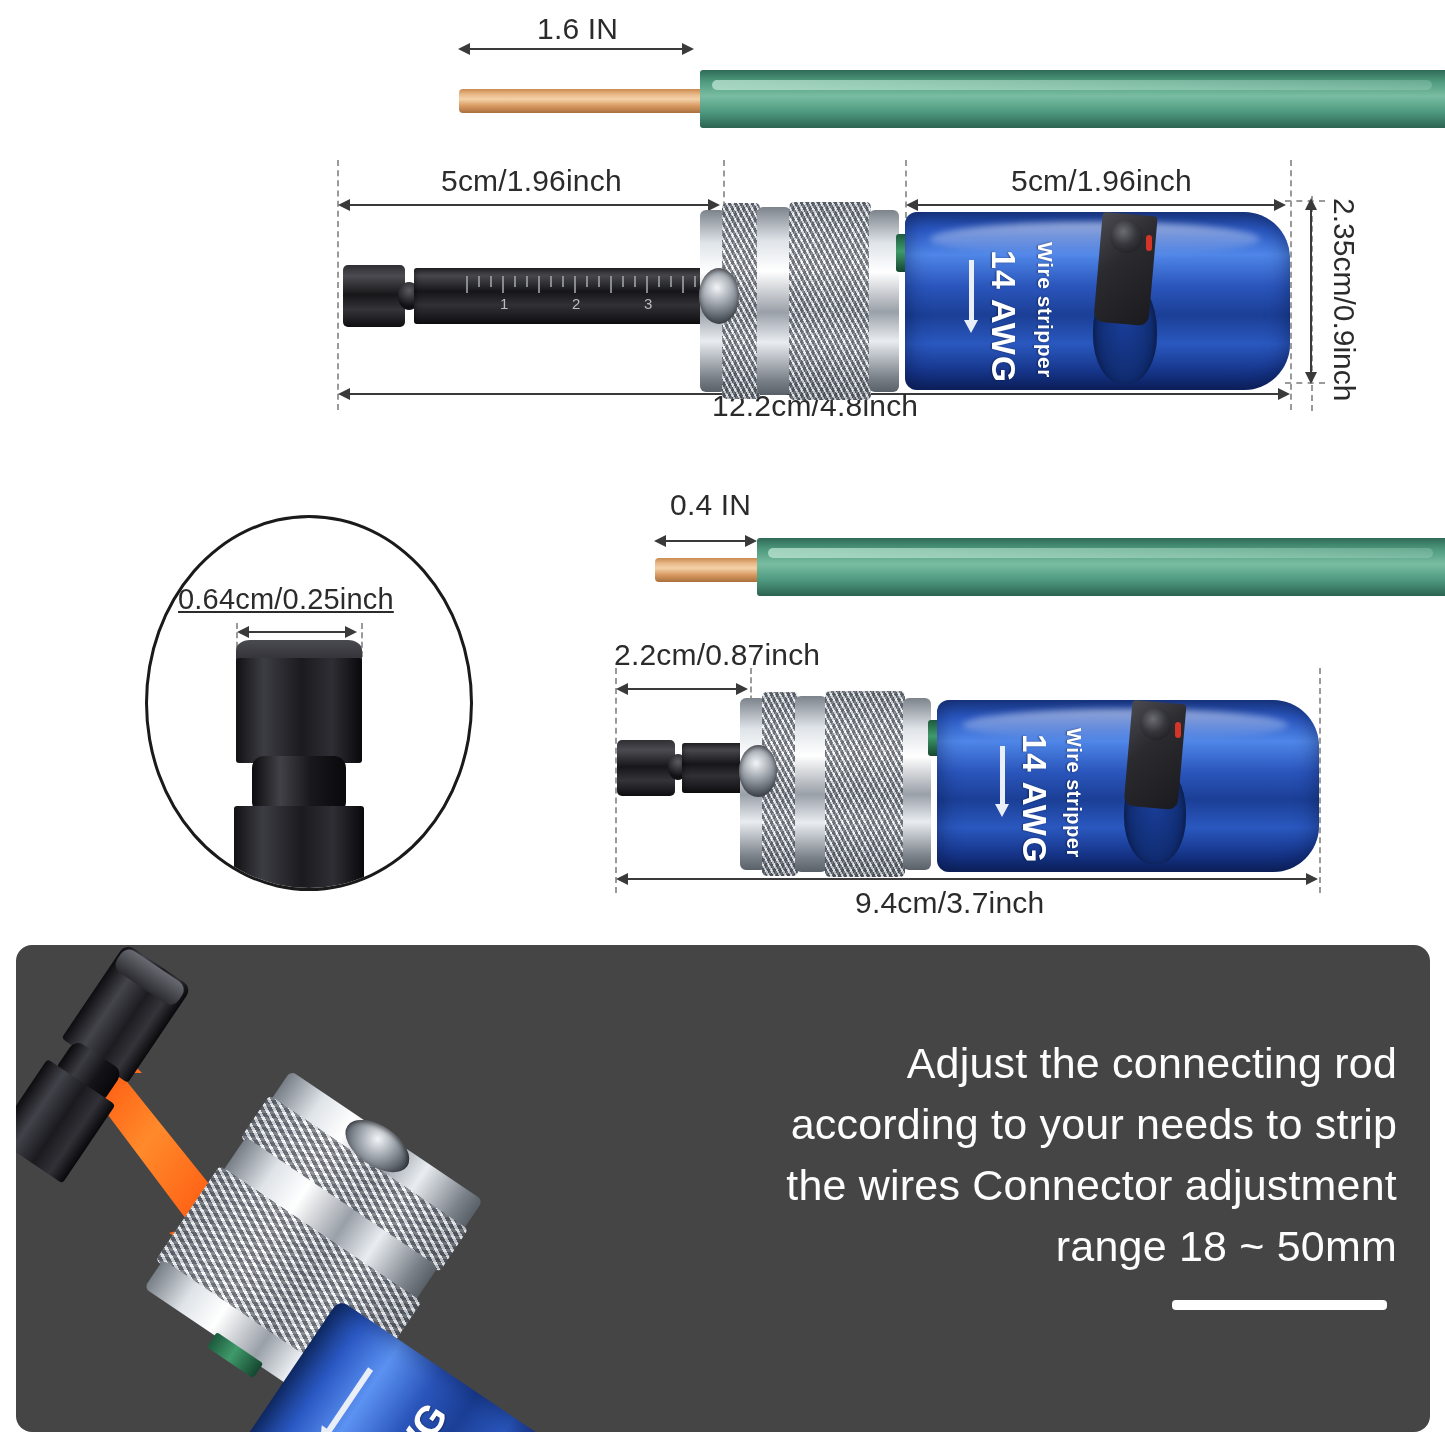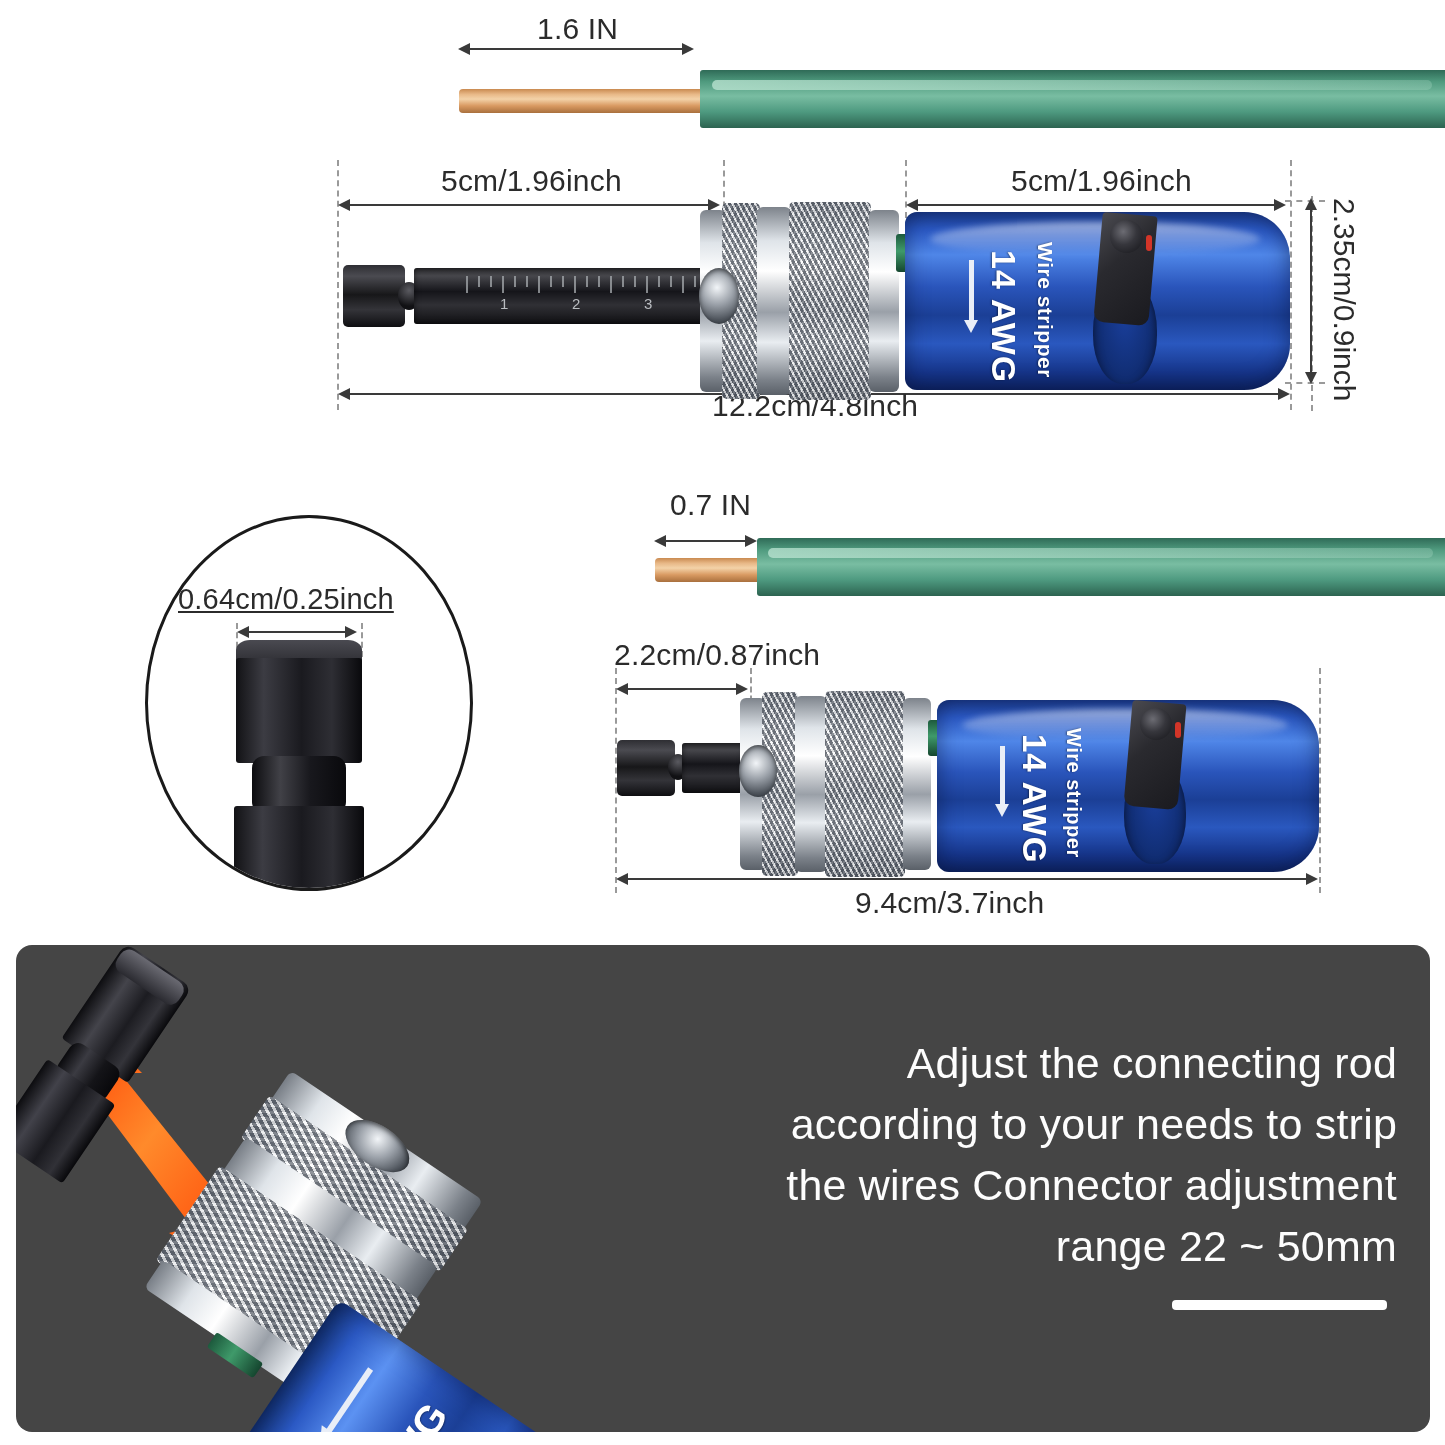--- a/index.html
+++ b/index.html
@@ -275,21 +275,21 @@
 
     <div class="bitbody" style="left:88px;top:122px;width:126px;height:30px;border-radius:14px/10px;
                 background:linear-gradient(to bottom,#4a4a51,#26262b);"></div>
     <div class="bitbody" style="left:88px;top:140px;width:126px;height:105px;border-radius:3px;"></div>
     <div class="bitbody" style="left:104px;top:238px;width:94px;height:58px;border-radius:12px;
                 background:linear-gradient(to right,#0c0c0f,#414147 30%,#18181d 62%,#09090c 100%);"></div>
     <div class="bitbody" style="left:86px;top:288px;width:130px;height:86px;border-radius:3px;"></div>
   </div>
 
   <div class="abs" style="left:0;top:480px;width:1445px;height:130px;">
-    <div class="dimtxt abs" style="left:670px;top:8px;">0.7 IN</div>
+    <div class="dimtxt abs" style="left:670px;top:8px;">0.4 IN</div>
     <div class="hline" style="left:660px;top:60px;width:95px;"></div>
     <div class="arrowL" style="left:654px;top:55px;"></div>
     <div class="arrowR" style="left:745px;top:55px;"></div>
 
     <div class="wire-cu" style="left:655px;top:78px;width:115px;height:24px;"></div>
     <div class="wire-ins" style="left:757px;top:58px;width:688px;height:58px;"></div>
     <div class="abs" style="left:768px;top:68px;width:665px;height:10px;border-radius:6px;background:linear-gradient(to right,rgba(190,230,212,.75),rgba(190,230,212,.25));"></div>
   </div>
 
   <div class="abs" style="left:0;top:630px;width:1445px;height:290px;">
@@ -397,18 +397,18 @@
         <div class="arrowwhite" style="left:62px;top:40px;width:6px;height:78px;"></div>
         <div class="arrowwhite-head" style="left:56px;top:114px;"></div>
         <div class="bodylabel" style="left:120px;top:34px;font-size:40px;transform:rotate(180deg);transform-origin:50% 50%;">14 AWG</div>
         <div class="bodylabel" style="left:188px;top:28px;font-size:26px;transform:rotate(180deg);transform-origin:50% 50%;">Wire stripper</div>
       </div>
     </div>
 
     <div class="panel-text" style="left:726px;top:88px;width:655px;">Adjust the connecting rod
 according to your needs to strip
 the wires Connector adjustment
-range 22 ~ 50mm</div>
+range 18 ~ 50mm</div>
 
     <div class="panel-rule" style="left:1156px;top:355px;width:215px;height:10px;"></div>
   </div>
 
 </div>
 
 </body></html>

